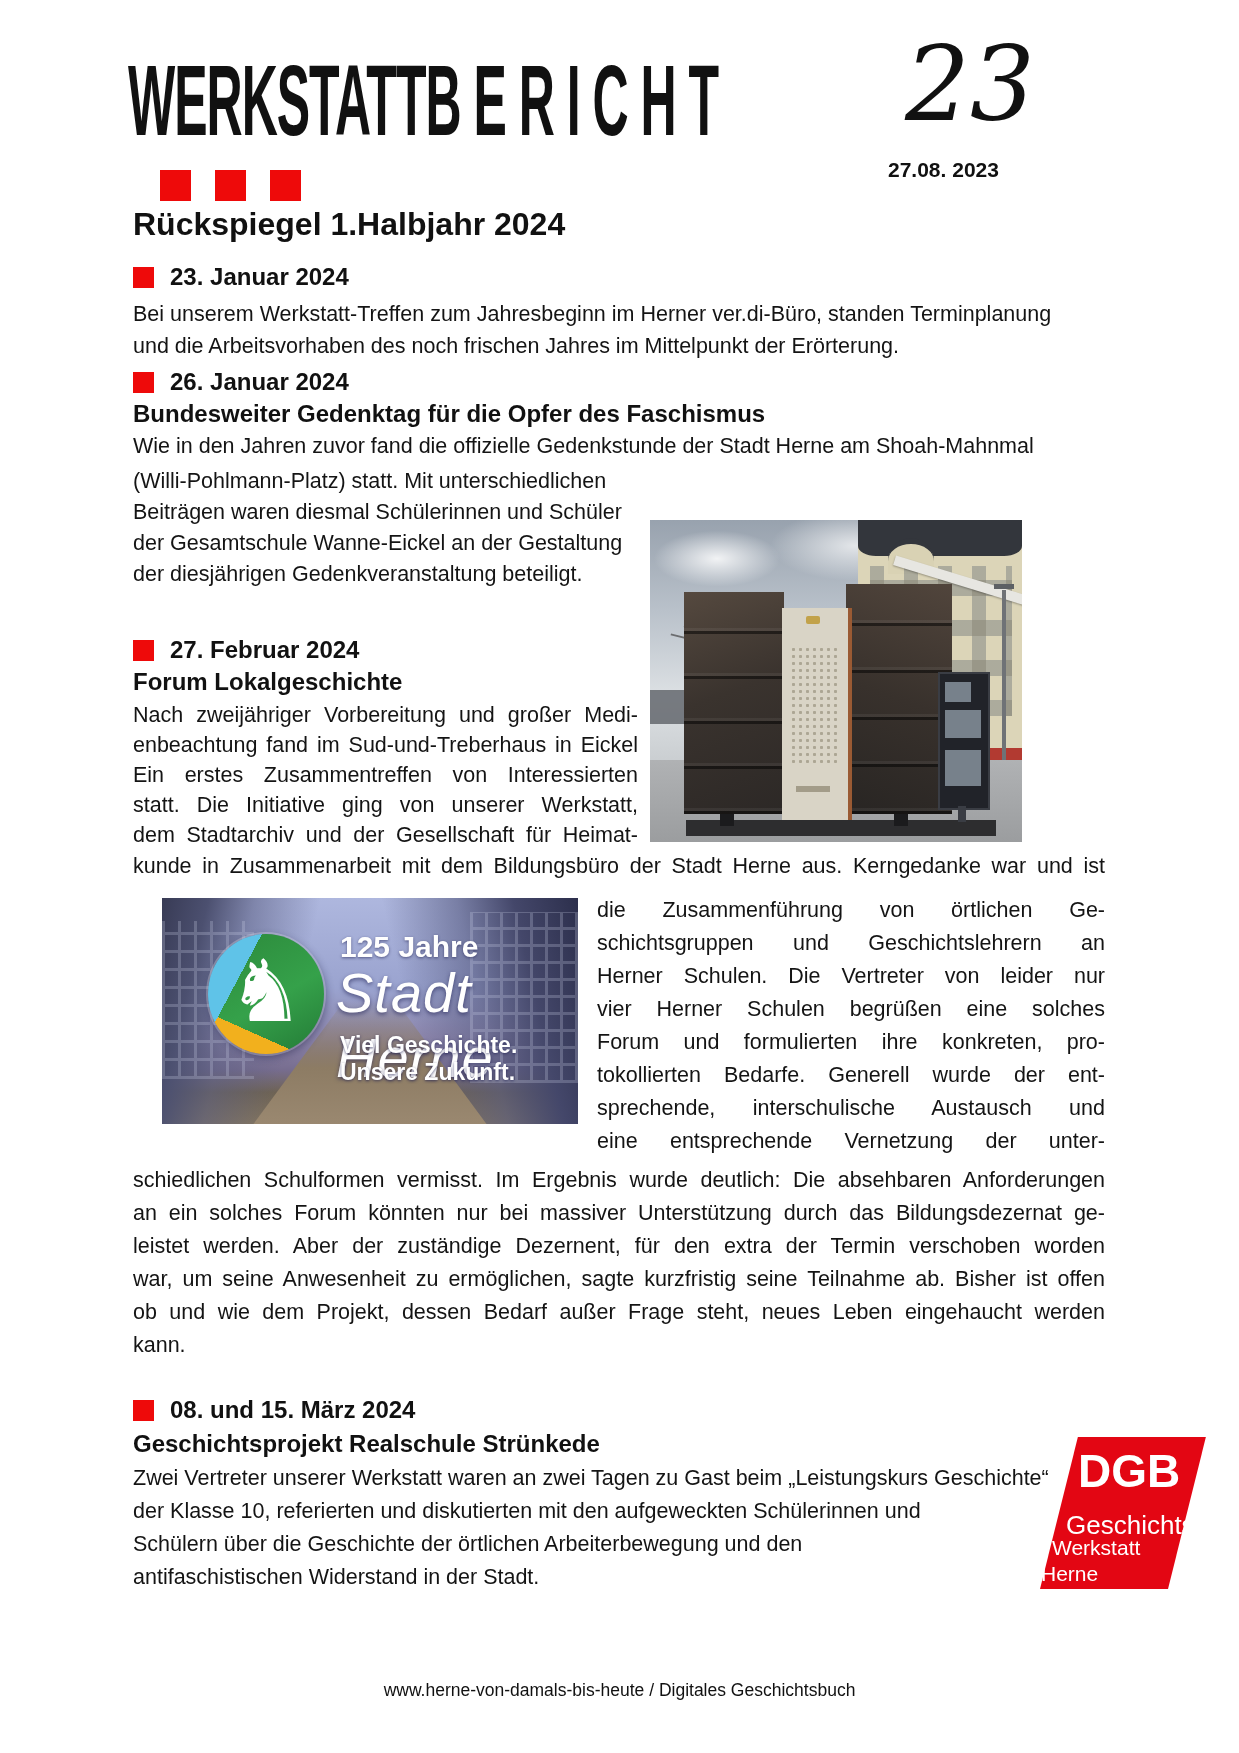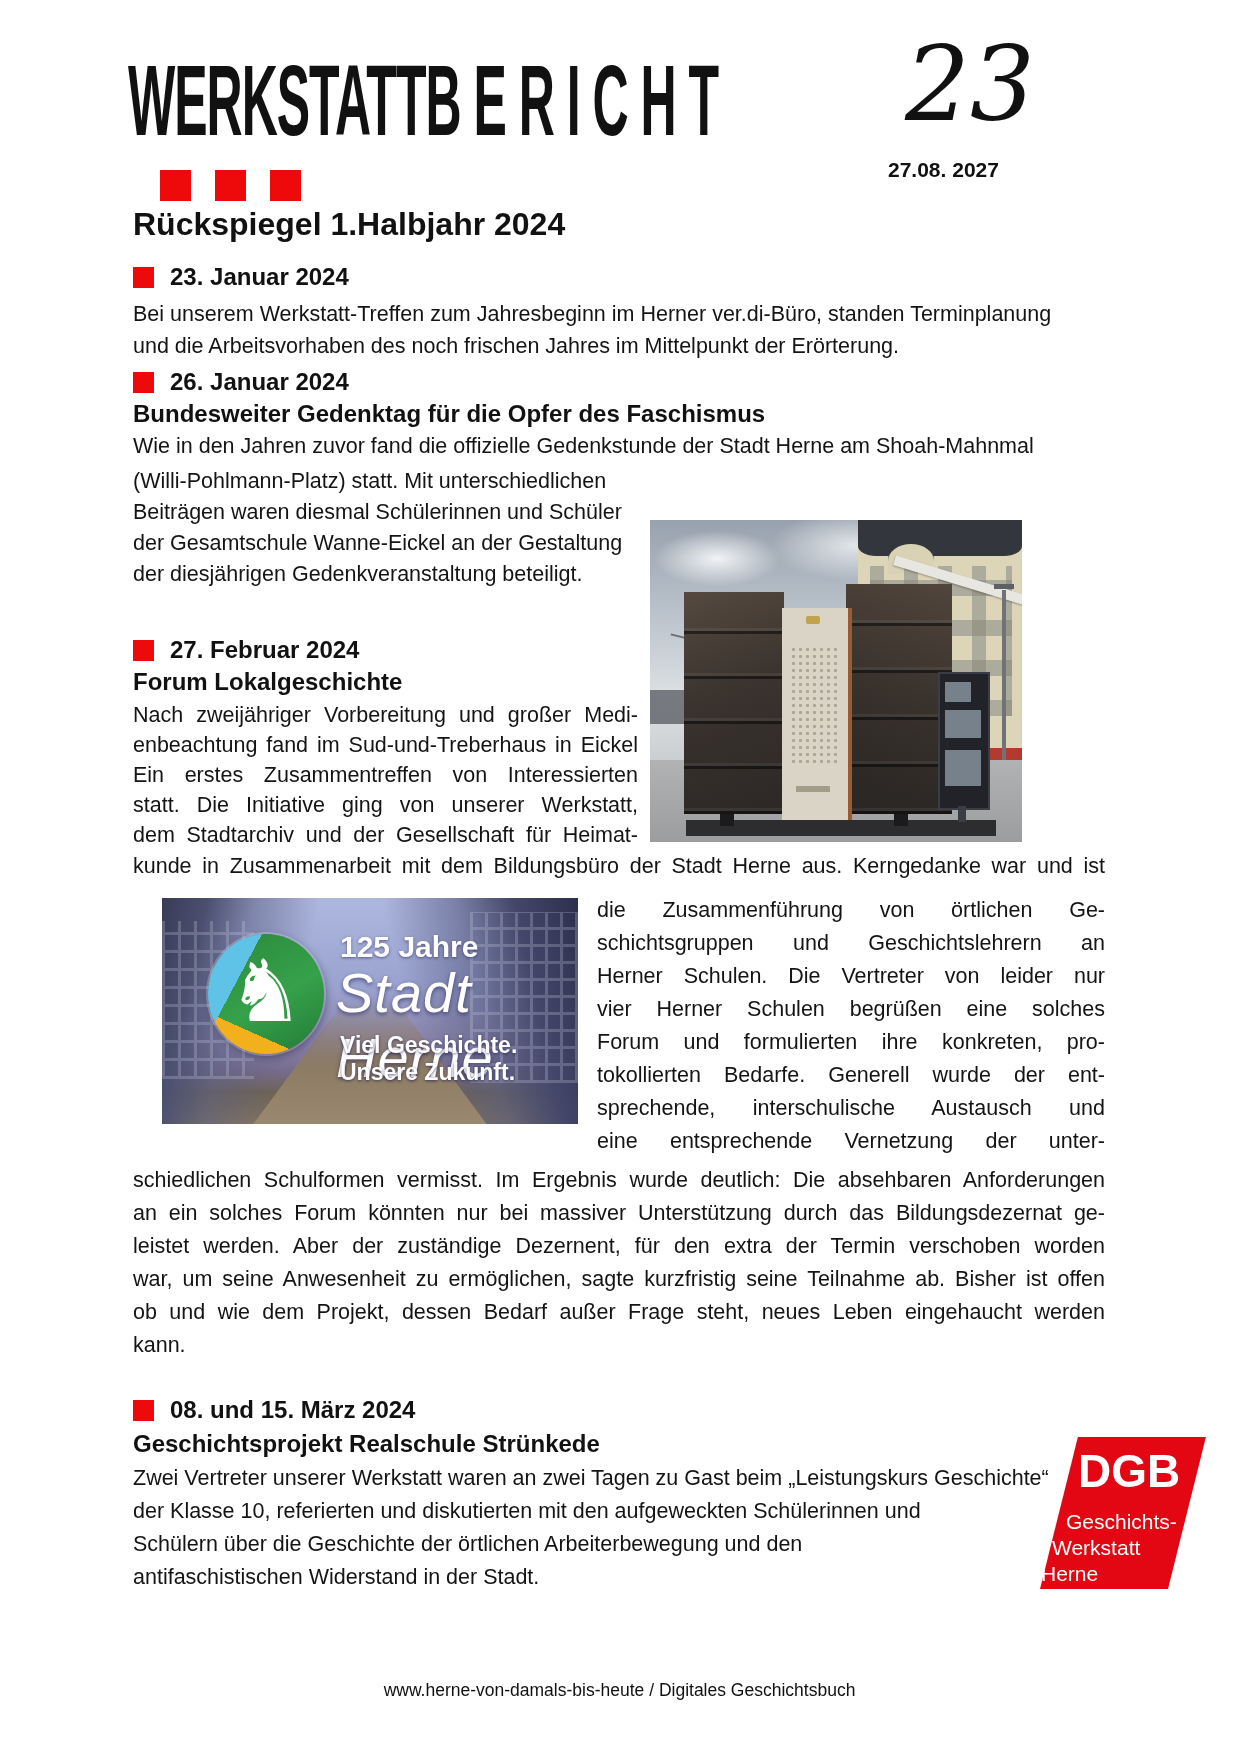--- a/index.html
+++ b/index.html
@@ -95,39 +95,39 @@
       text-shadow:0 1px 3px rgba(30,30,80,.6);}
   .bn-t2{position:absolute;left:174px;top:62px;font-size:56px;font-weight:400;color:#fff;letter-spacing:1px;
       text-shadow:0 2px 4px rgba(30,30,80,.6);font-style:italic;}
   .bn-t3{position:absolute;left:178px;top:134px;font-size:23px;font-weight:700;color:#fff;
       text-shadow:0 1px 3px rgba(30,30,80,.7);}
 
   
   .dgb-shape{left:1040px;top:1437px;width:128px;height:152px;background:var(--dgb-red);
       transform:skewX(-14deg);transform-origin:left bottom;}
   .dgb-acronym{left:1078px;top:1448px;font-size:46px;line-height:46px;font-weight:700;color:#fff;letter-spacing:0px;}
-  .dgb-l1{left:1066px;top:1510px;font-size:21px;color:#fff;}
+  .dgb-l1{left:1066px;top:1510px;font-size:26px;color:#fff;}
   .dgb-l2{left:1052px;top:1536px;font-size:21px;color:#fff;}
   .dgb-l3{left:1041px;top:1562px;font-size:21px;color:#fff;}
 
   
   .footer1{left:0;top:1648px;width:1239px;text-align:center;font-size:17.5px;font-weight:600;color:#111;}
   .footer1 .org{font-weight:700;}
   .footer2{left:0;top:1680px;width:1239px;text-align:center;font-size:17.5px;font-weight:400;color:#111;}
 
   :root{--red:#ee0a0a;--dgb-red:#e30613;}
 </style>
 </head>
 <body>
 
 <div id="page">
 
   <div class="abs masthead">WERKSTATTB E R I C H T</div>
   <div class="abs issue-no">23</div>
-  <div class="abs issue-date">27.08. 2027</div>
+  <div class="abs issue-date">27.08. 2023</div>
   <div class="abs hsq" style="left:160px;top:170px;"></div>
   <div class="abs hsq" style="left:215px;top:170px;"></div>
   <div class="abs hsq" style="left:270px;top:170px;"></div>
 
   <div class="abs page-heading">Rückspiegel 1.Halbjahr 2024</div>
 
   <div class="abs bullet" style="left:133px;top:267px;"></div>
   <div class="abs sec-date" style="left:170px;top:263px;">23. Januar 2024</div>
   <div class="abs bodytxt lines lh32" style="left:133px;top:298px;width:975px;">
       <div class="ln">Bei unserem Werkstatt-Treffen zum Jahresbeginn im Herner ver.di-Büro, standen Terminplanung</div>

